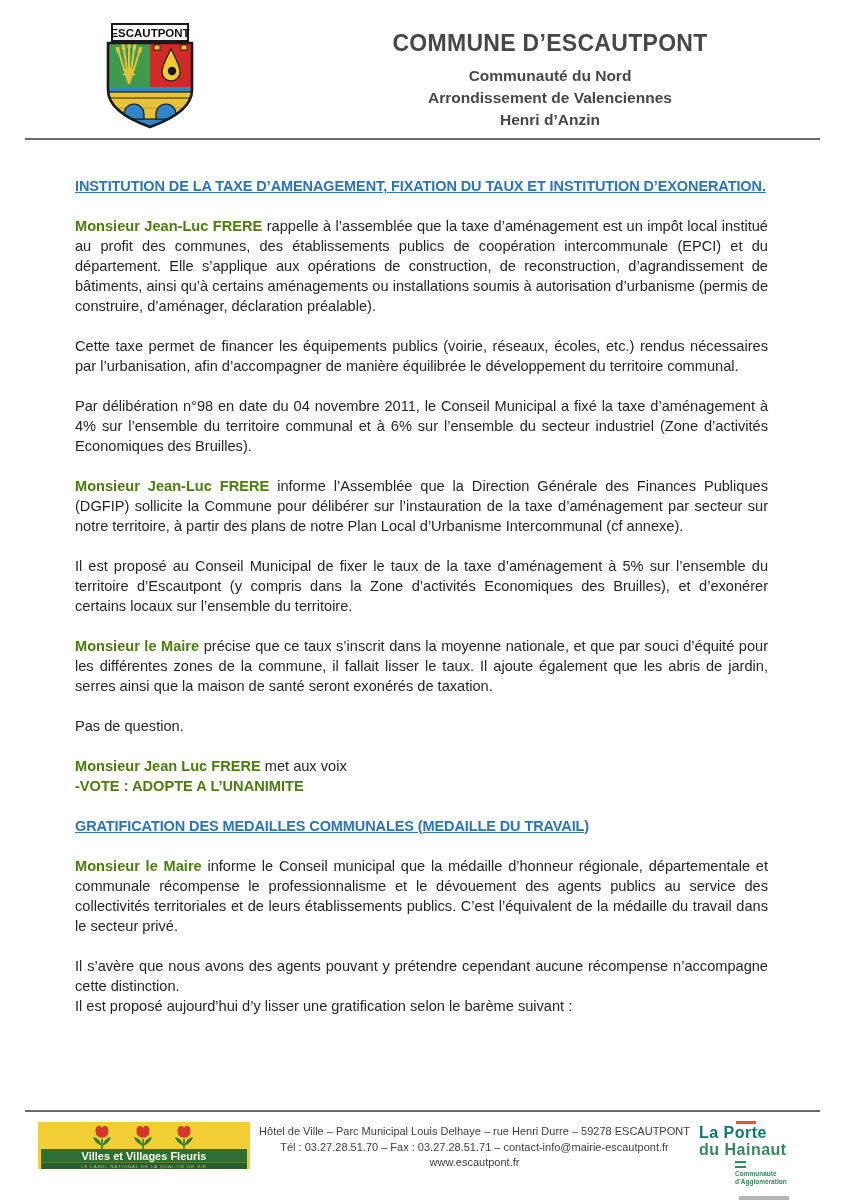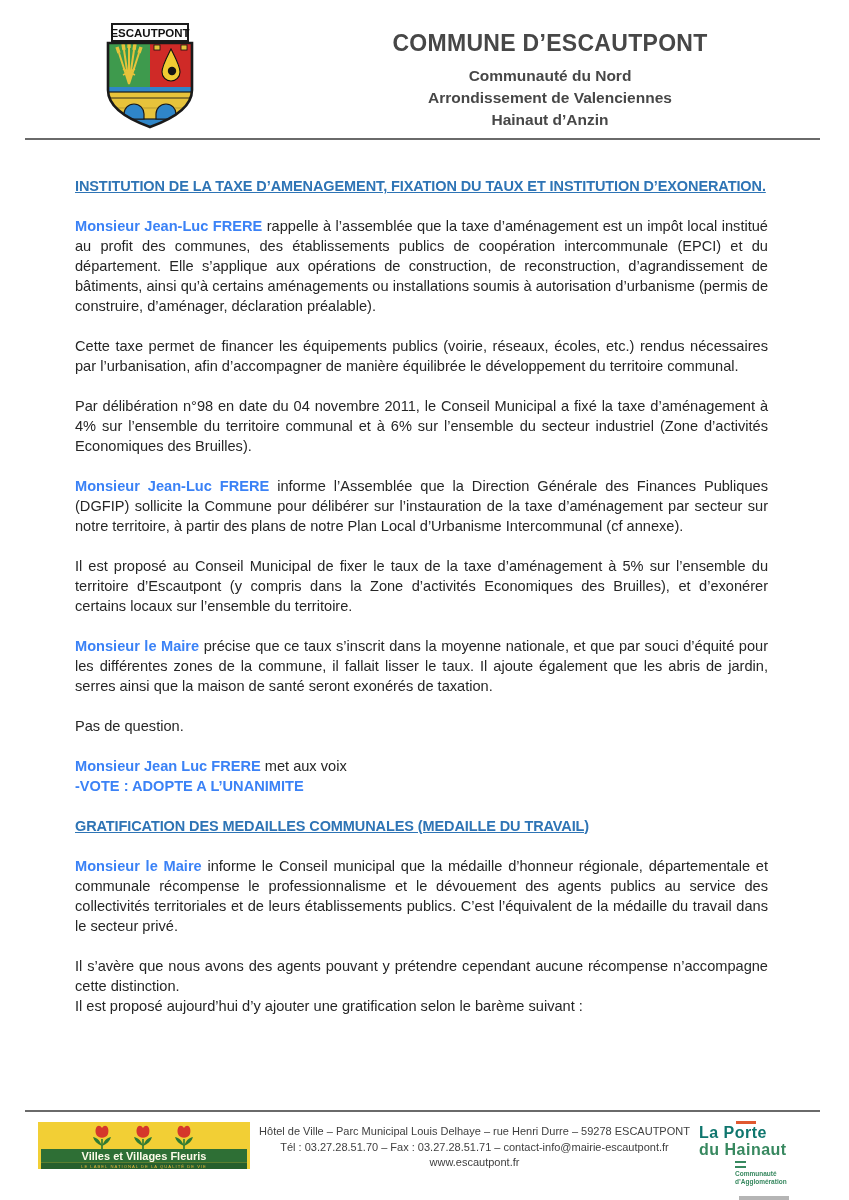--- a/index.html
+++ b/index.html
@@ -14,21 +14,21 @@
   .subtitle{font-size:15.5px;font-weight:bold;color:#474747;line-height:22px;}
   .rule{position:absolute;top:138px;left:25px;right:29px;height:2px;background:#6a6a6a;}
 
   
   .content{position:absolute;top:140px;left:0;right:0;bottom:88px;padding:36px 81px 15px 75px;
            font-size:14.6px;line-height:20px;text-align:justify;overflow:hidden;}
   .sec{font-size:14.5px;font-weight:bold;color:#2E74B5;text-decoration:underline;
        margin:0 0 20px 0;letter-spacing:-.1px;text-align:left;}
   .sec2{margin-top:8px;}
   .para{margin:0 0 20px 0;}
-  .para strong{color:#3b82f6;}
+  .para strong{color:#4d7c0f;}
 
   
   .footer-rule{position:absolute;top:1110px;left:25px;right:29px;height:2px;background:#6a6a6a;}
   .footer{position:absolute;top:1122px;left:38px;right:28px;display:flex;align-items:flex-start;}
   .flogo-left{flex:none;width:212px;}
   .footer-center{flex:1;text-align:center;color:#3e3e3e;font-size:11px;line-height:15.5px;margin-top:2px;padding:0 6px;}
   .fc-name{font-weight:bold;font-size:11.5px;color:#343434;}
   .footer-right{flex:none;width:122px;position:relative;padding-top:2px;}
   .lph-bar{position:absolute;left:37px;top:-1px;width:20px;height:3px;background:#E0582F;}
   .lph-line1{font-size:16px;font-weight:bold;color:#0f766e;letter-spacing:.5px;line-height:17px;}
@@ -84,21 +84,21 @@
         <g>
           <rect x="17" y="2" width="76" height="17" fill="#fdfdfd" stroke="#1a1a1a" stroke-width="2"></rect>
           <text x="55" y="15" text-anchor="middle" font-family="Liberation Sans, sans-serif" font-size="11.5" font-weight="bold" fill="#111">ESCAUTPONT</text>
         </g>
       </svg>
     </div>
     <div class="titles">
       <div class="main-title">COMMUNE D’ESCAUTPONT</div>
       <div class="subtitle">Communauté du Nord</div>
       <div class="subtitle">Arrondissement de Valenciennes</div>
-      <div class="subtitle">Hainaut d’Anzin</div>
+      <div class="subtitle">Henri d’Anzin</div>
     </div>
   </div>
   <div class="rule"></div>
 
   <div class="content">
 
     <h2 class="sec">INSTITUTION DE LA TAXE D’AMENAGEMENT, FIXATION DU TAUX ET INSTITUTION D’EXONERATION.</h2>
 
     <p class="para"><strong>Monsieur Jean-Luc FRERE</strong><span> rappelle à l’assemblée que la taxe d’aménagement est un impôt local institué au profit des communes, des établissements publics de coopération intercommunale (EPCI) et du département. Elle s’applique aux opérations de construction, de reconstruction, d’agrandissement de bâtiments, ainsi qu’à certains aménagements ou installations soumis à autorisation d’urbanisme (permis de construire, d’aménager, déclaration préalable).</span></p>
 
@@ -116,21 +116,21 @@
 
     <p class="para">
       <span><strong>Monsieur Jean Luc FRERE</strong><span> met aux voix</span></span><br>
       <strong>-VOTE : ADOPTE A L’UNANIMITE</strong>
     </p>
 
     <h2 class="sec sec2">GRATIFICATION DES MEDAILLES COMMUNALES (MEDAILLE DU TRAVAIL)</h2>
 
     <p class="para"><strong>Monsieur le Maire</strong><span> informe le Conseil municipal que la médaille d’honneur régionale, départementale et communale récompense le professionnalisme et le dévouement des agents publics au service des collectivités territoriales et de leurs établissements publics. C’est l’équivalent de la médaille du travail dans le secteur privé.</span></p>
 
-    <p class="para"><span>Il s’avère que nous avons des agents pouvant y prétendre cependant aucune récompense n’accompagne cette distinction.</span><br><span>Il est proposé aujourd’hui d’y ajouter une gratification selon le barème suivant :</span></p>
+    <p class="para"><span>Il s’avère que nous avons des agents pouvant y prétendre cependant aucune récompense n’accompagne cette distinction.</span><br><span>Il est proposé aujourd’hui d’y lisser une gratification selon le barème suivant :</span></p>
 
   </div>
 
   <div class="footer-rule"></div>
   <div class="footer">
 
     <div class="flogo-left">
       <svg width="212" height="47" viewBox="0 0 212 47">
         <defs>
           <g id="tulip">

